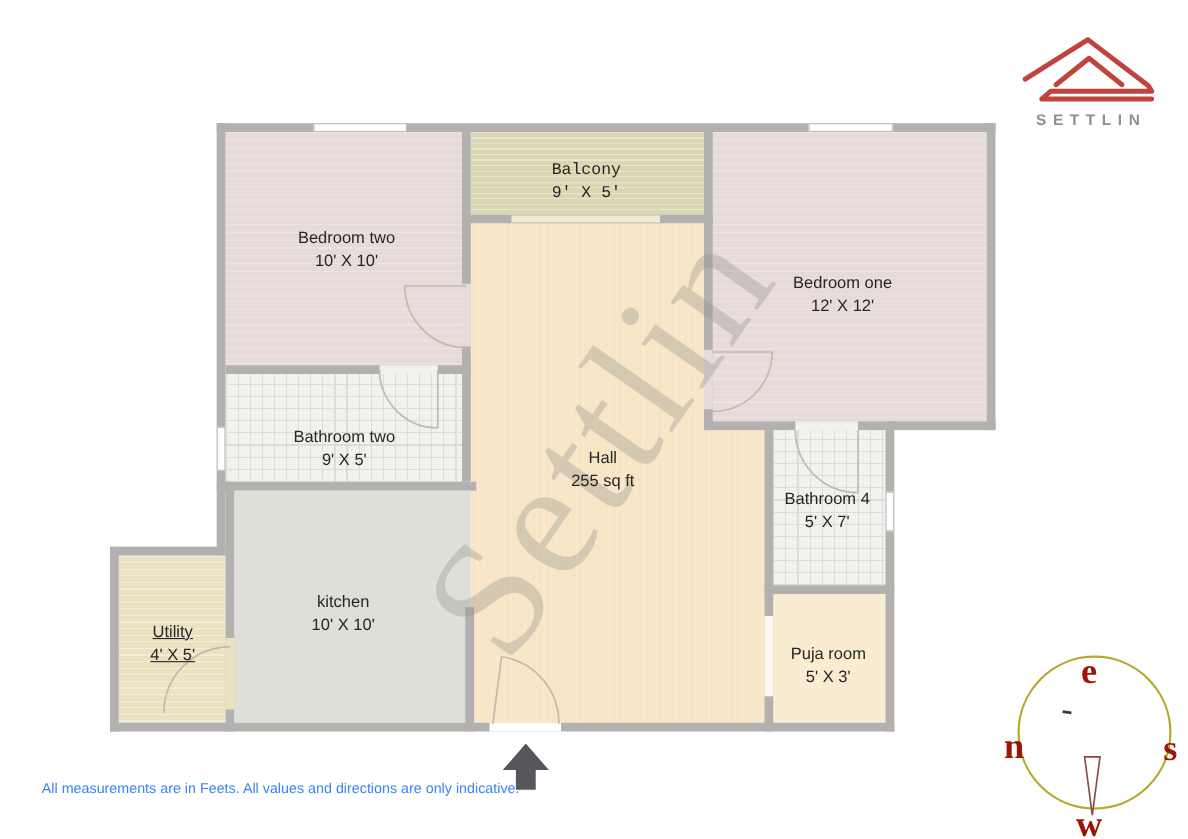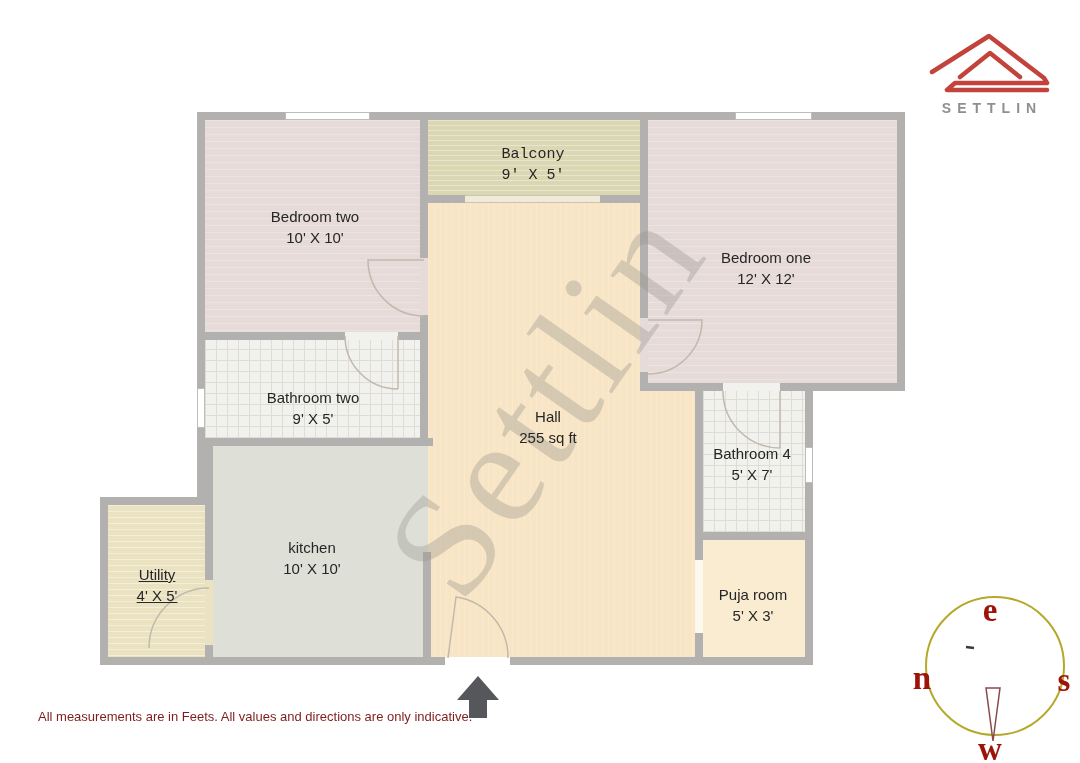--- a/index.html
+++ b/index.html
@@ -23,21 +23,21 @@
   #door-arcs{position:absolute;left:0;top:0;z-index:4;pointer-events:none;}
   #watermark{position:absolute;left:195px;top:320px;width:700px;height:160px;z-index:5;
       display:flex;align-items:center;justify-content:center;
       transform:rotate(-55deg);pointer-events:none;
       font-family:"Liberation Serif",serif;font-size:150px;letter-spacing:6px;
       color:rgba(150,145,138,0.35);}
   #logo{position:absolute;left:922px;top:22px;width:140px;z-index:7;text-align:center;}
   #brand-name{display:block;margin-top:2px;color:#8f8f8f;font-size:14px;font-weight:bold;letter-spacing:6px;}
   #compass{position:absolute;left:908px;top:583px;z-index:7;}
   #entrance-arrow{position:absolute;left:455px;top:676px;z-index:7;}
-  #footnote{position:absolute;left:38px;top:709px;z-index:7;font-size:13px;color:#7f1d1d;}
+  #footnote{position:absolute;left:38px;top:709px;z-index:7;font-size:13px;color:#3b82f6;}
   .cletter{font-family:"Liberation Serif",serif;font-weight:bold;font-size:33px;fill:#9c1408;}
 </style>
 </head>
 <body>
 
 <div id="stage">
 
   <div class="fill room-fill-bed" style="left:205px;top:120px;width:215px;height:212px;"></div>
   <div class="fill room-fill-balcony" style="left:428px;top:120px;width:212px;height:75px;"></div>
   <div class="fill room-fill-bed" style="left:648px;top:120px;width:249px;height:263px;"></div>

